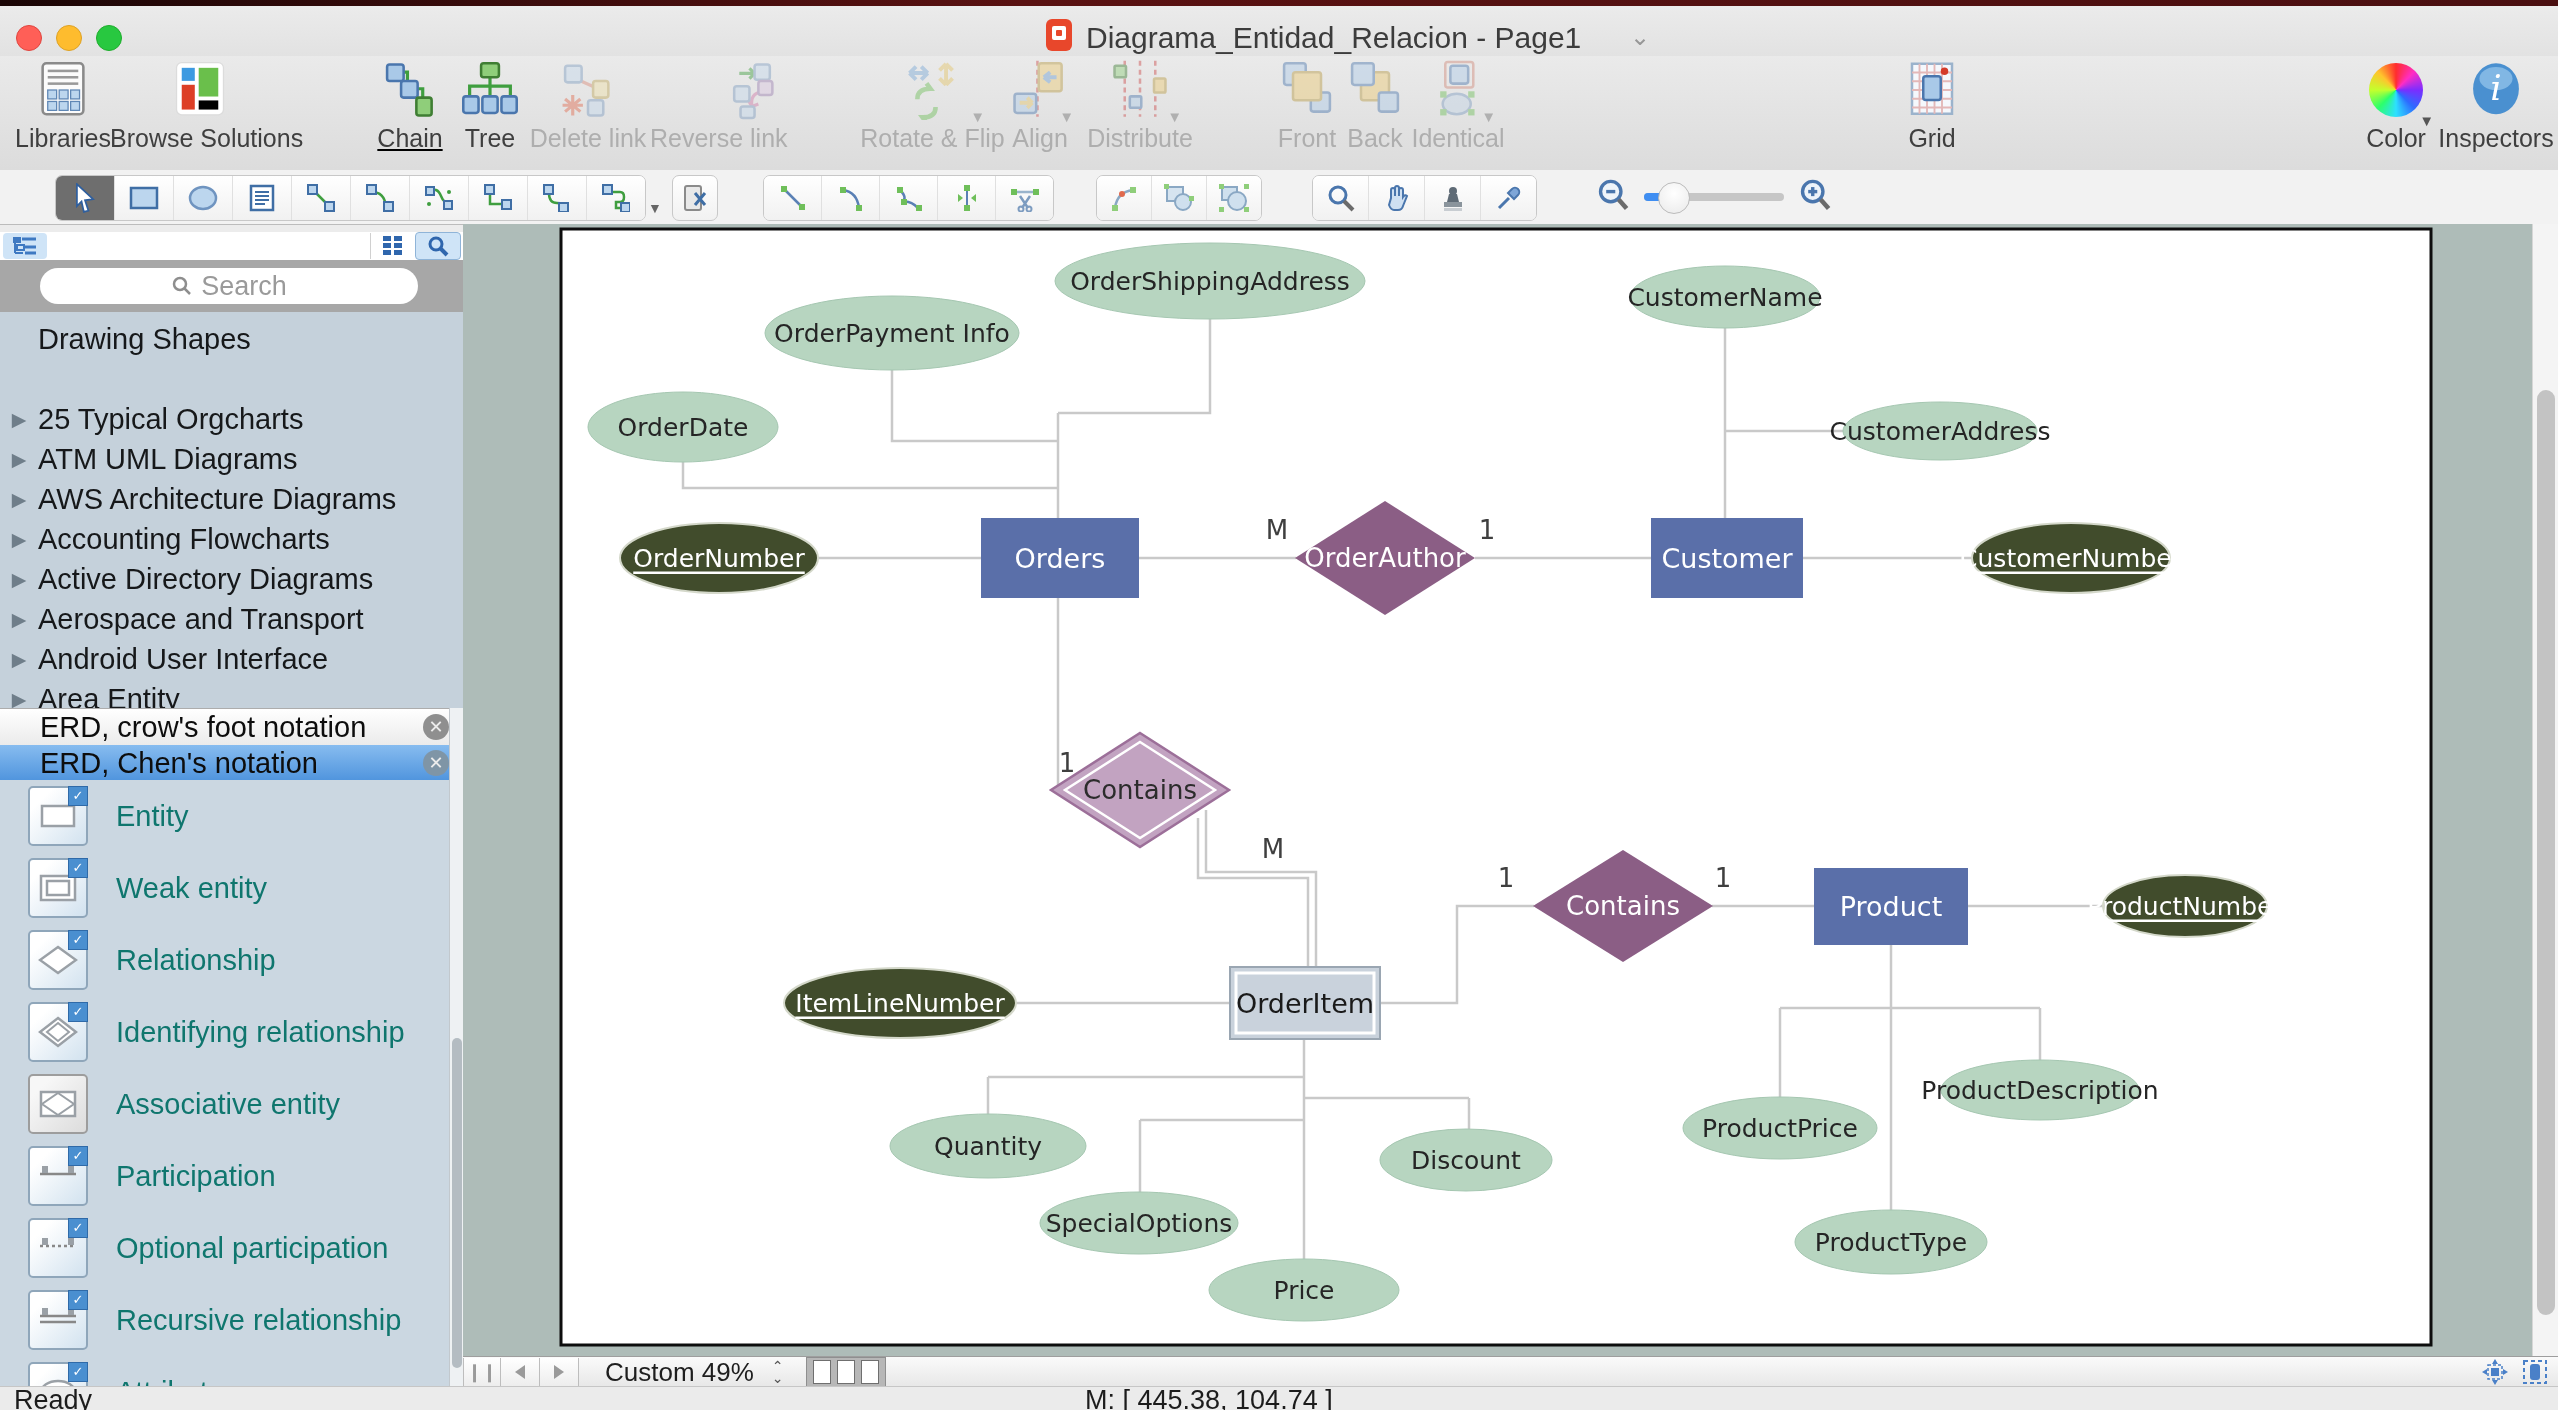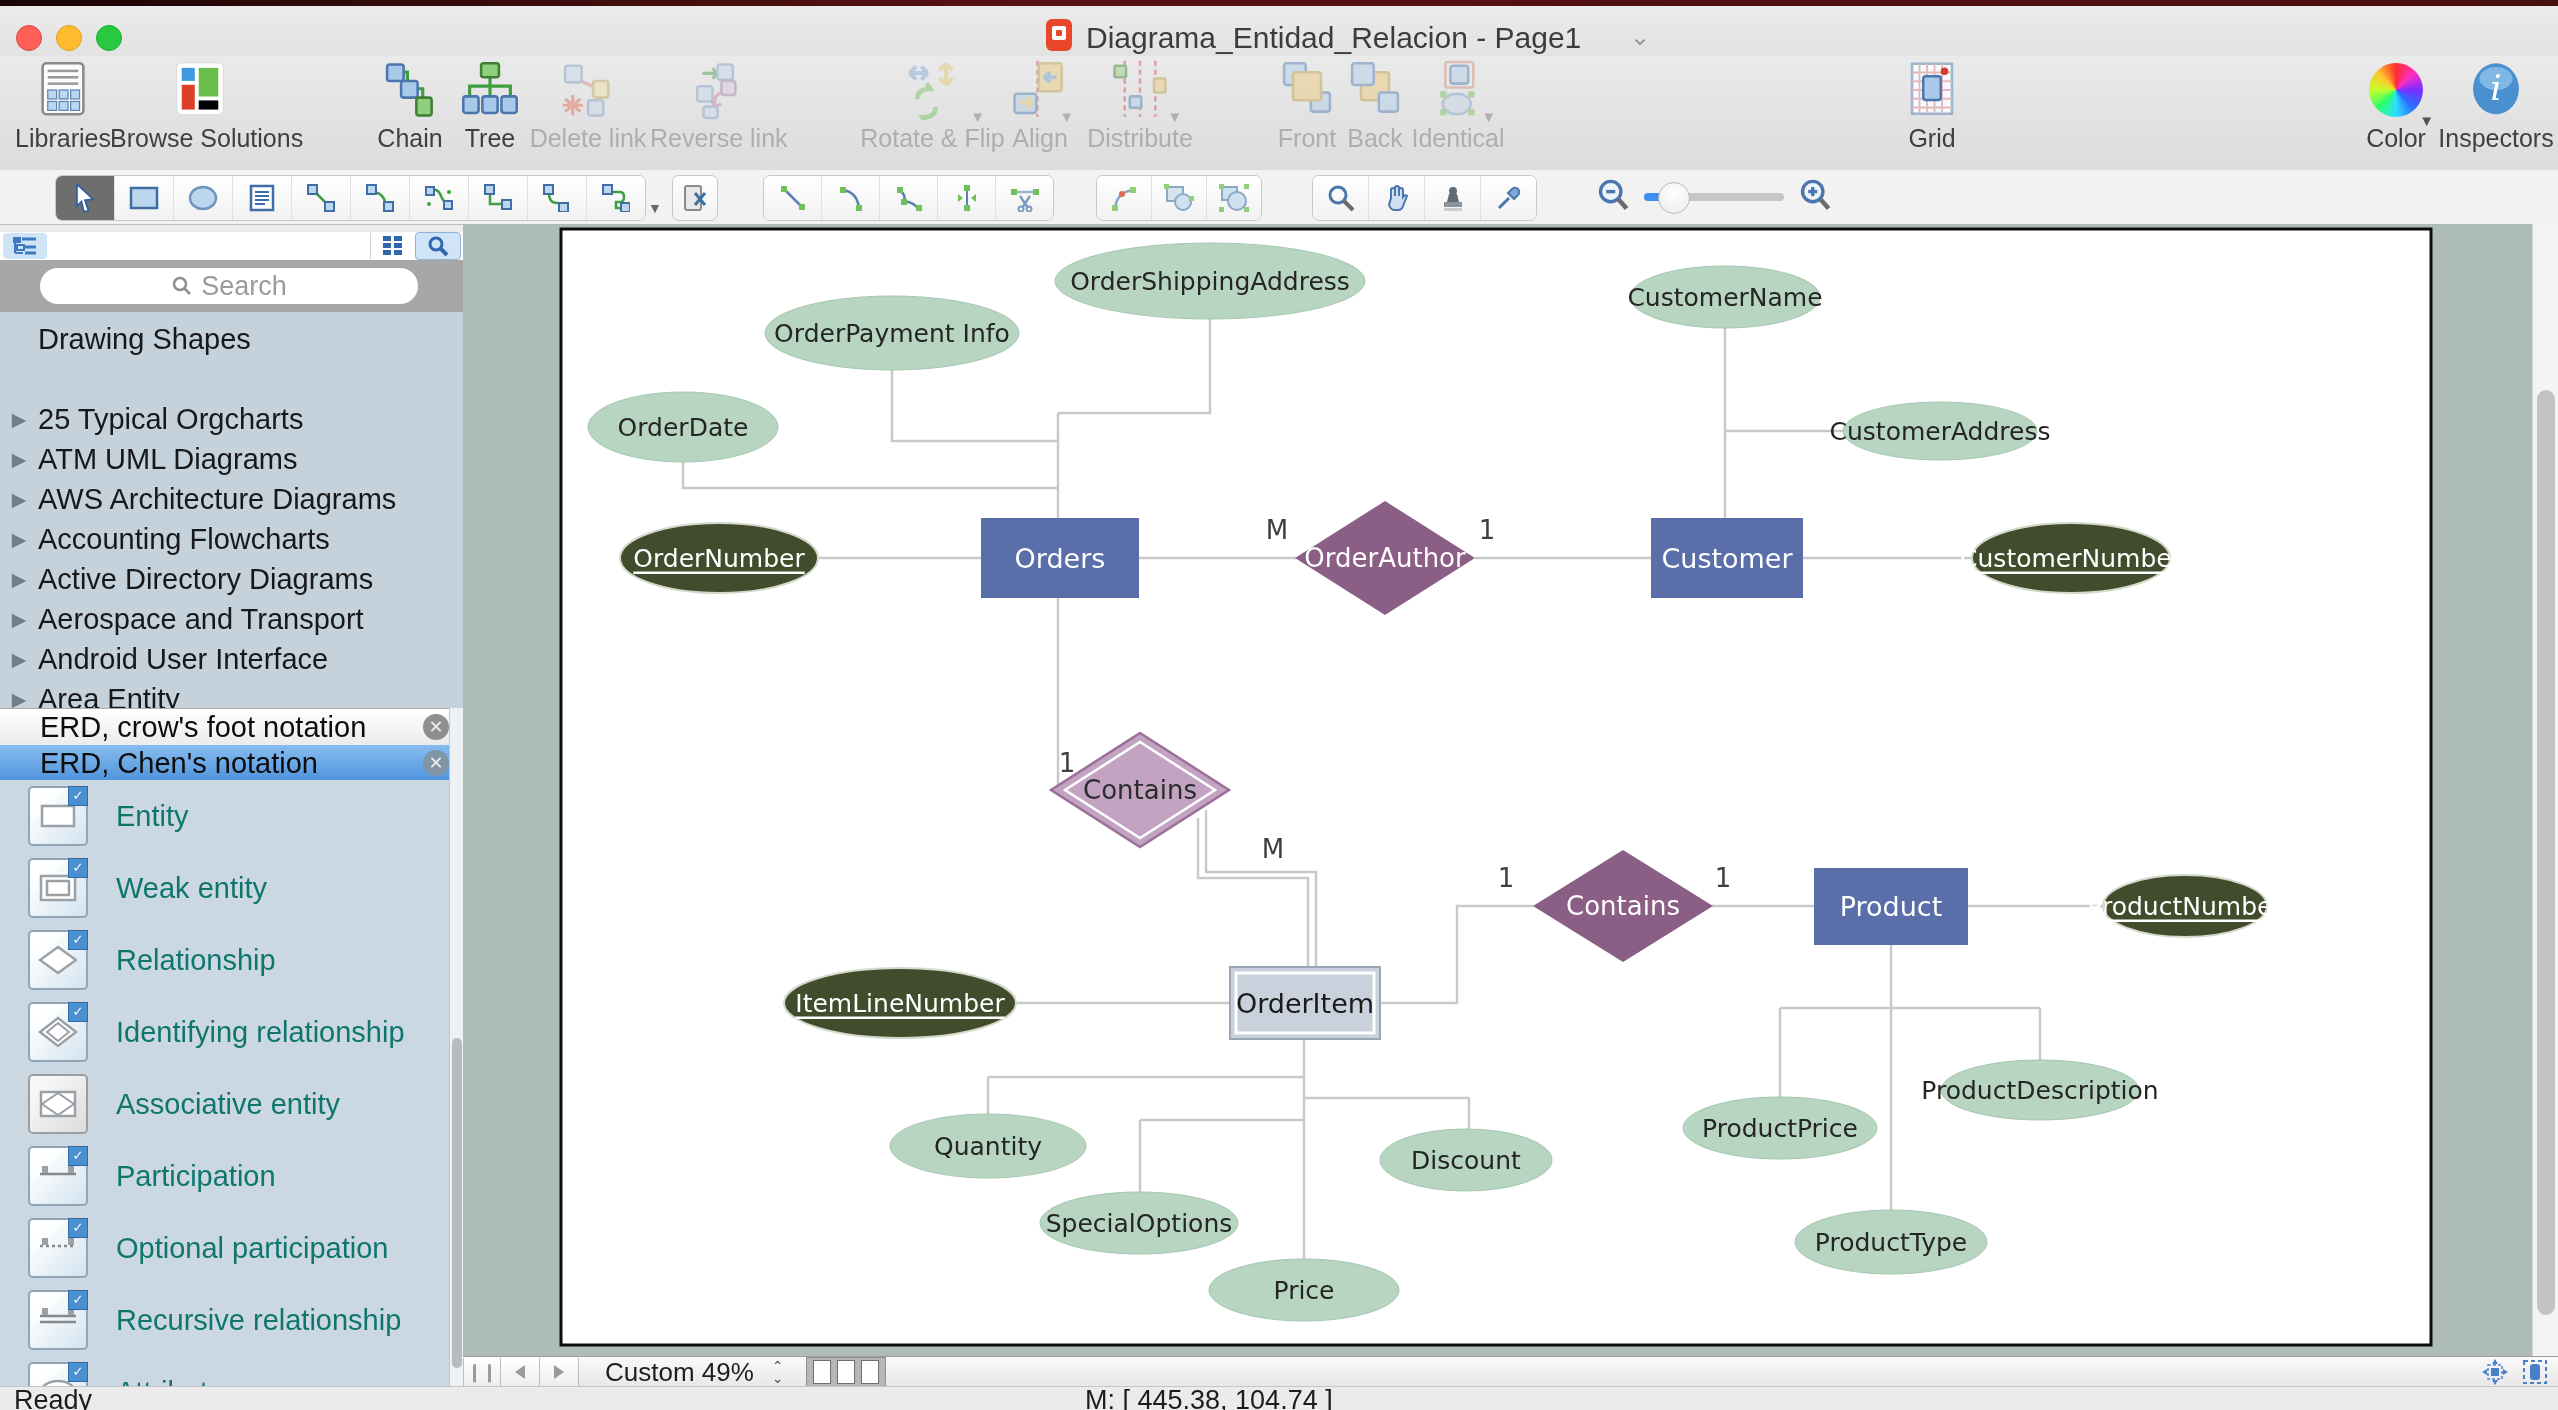--- a/index.html
+++ b/index.html
@@ -144,21 +144,21 @@
             <rect x="4" y="2" width="36" height="40" rx="4" fill="#fff" stroke="#dcdcdc"></rect>
             <rect x="8" y="6" width="10" height="10" fill="#3d9ae1"></rect>
             <rect x="21" y="6" width="15" height="22" fill="#6abf4b"></rect>
             <rect x="8" y="19" width="10" height="19" fill="#dd3f26"></rect>
             <rect x="21" y="31" width="15" height="7" fill="#000"></rect>
           </svg>
       </span>
       <span class="tlabel">Browse Solutions</span>
     </div>
 
-    <div class="tb-item" style="left:368px;width:84px;">
+    <div class="tb-item" style="left:368px;width:84px;text-decoration:underline;">
       <span class="ticon">
         <svg width="56" height="60" viewBox="0 0 44 46">
             <path d="M12 9 H20 V18 M24 22 H32 V31" fill="none" stroke="#3f9e3f" stroke-width="2.5"></path>
             <rect x="4" y="3" width="13" height="13" rx="2" fill="#a9c9e8" stroke="#4a76ad" stroke-width="2"></rect>
             <rect x="15" y="16" width="13" height="13" rx="2" fill="#a9c9e8" stroke="#4a76ad" stroke-width="2"></rect>
             <rect x="27" y="29" width="12" height="14" rx="2" fill="#8fce7a" stroke="#3f7e33" stroke-width="2"></rect>
           </svg>
       </span>
       <span class="tlabel">Chain</span>
     </div>
@@ -182,21 +182,21 @@
             <path d="M12 14 L30 22" stroke="#d98b7a" stroke-width="2.5"></path>
             <rect x="4" y="4" width="13" height="13" rx="2" fill="#c4d8ec" stroke="#7d9cc0" stroke-width="2"></rect>
             <rect x="26" y="16" width="12" height="13" rx="2" fill="#efe0a8" stroke="#c0a85a" stroke-width="2"></rect>
             <path d="M4 30 l12 10 M16 30 l-12 10 M10 27 v16 M2 35 h16" stroke="#e06a4e" stroke-width="2.5"></path>
             <rect x="22" y="31" width="12" height="12" rx="2" fill="#c4d8ec" stroke="#7d9cc0" stroke-width="2"></rect>
           </svg>
       </span>
       <span class="tlabel">Delete link</span>
     </div>
 
-    <div class="tb-item disabled" style="left:650px;width:130px;">
+    <div class="tb-item disabled" style="left:650px;width:130px;text-align:right;">
       <span class="ticon">
         <svg width="56" height="60" viewBox="0 0 44 46">
             <path d="M12 10 H24 M24 10 l-4 -4 M24 10 l-4 4" stroke="#3f9e3f" stroke-width="2.5" fill="none"></path>
             <path d="M30 24 q-10 2 -8 12 M22 36 l-3 -5 M22 36 l5 -2" stroke="#cf7ba8" stroke-width="2.5" fill="none"></path>
             <rect x="24" y="3" width="12" height="12" rx="2" fill="#c4d8ec" stroke="#7d9cc0" stroke-width="2"></rect>
             <rect x="27" y="16" width="11" height="11" rx="2" fill="#d9c6e0" stroke="#9a7fb0" stroke-width="2"></rect>
             <rect x="8" y="20" width="12" height="12" rx="2" fill="#c4d8ec" stroke="#7d9cc0" stroke-width="2"></rect>
             <rect x="13" y="36" width="11" height="9" rx="2" fill="#c4d8ec" stroke="#7d9cc0" stroke-width="2"></rect>
           </svg>
       </span>

